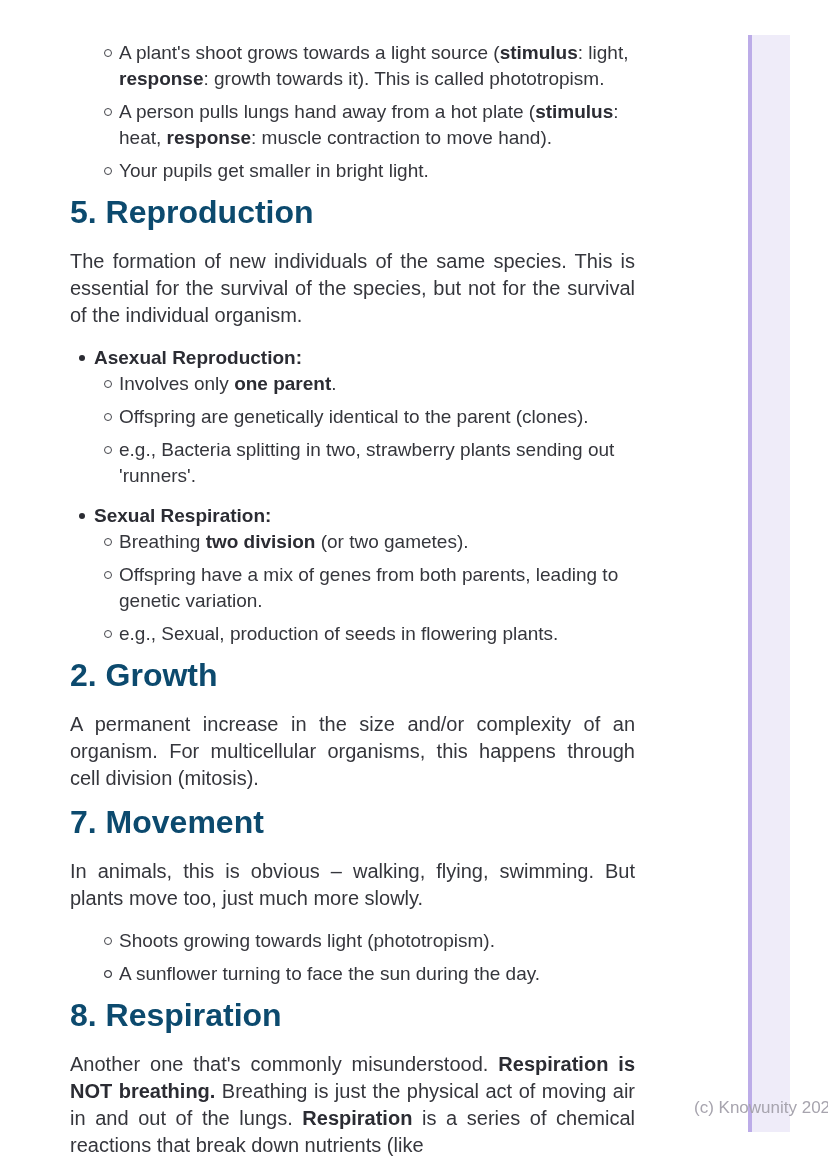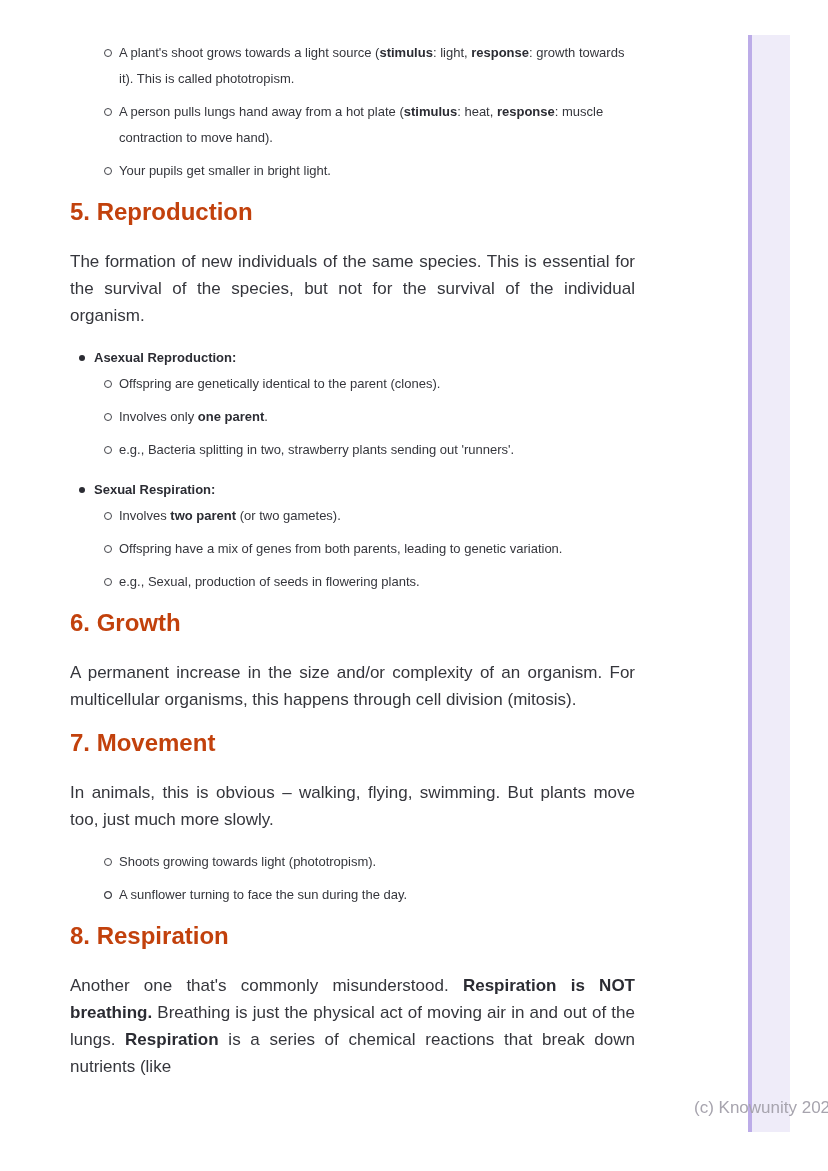--- a/index.html
+++ b/index.html
@@ -18,36 +18,36 @@
   }
   .content {
     position: absolute;
     left: 70px;
     top: 40px;
     width: 566px;
   }
   .content b { font-weight: 700; color: #2b2c33; }
   h2.sec-heading {
     margin: 14px 0 22px 0;
-    font-size: 24px;
+    font-size: 32px;
     line-height: 28px;
     font-weight: 700;
-    color: #c2410c;
+    color: #0c4a6e;
   }
   p.body-par {
     margin: 0 1px 16px 0;
-    font-size: 17px;
+    font-size: 20px;
     line-height: 27px;
     text-align: justify;
   }
   ul.lst {
     list-style: none;
     margin: 0 0 8px 0;
     padding: 0;
-    font-size: 13px;
+    font-size: 19px;
     line-height: 26px;
   }
   li.l1-group { margin: 0 0 14px 0; }
   .l1-line { position: relative; padding-left: 24px; }
   .dot {
     position: absolute;
     left: 9px;
     top: 10px;
     width: 6px;
     height: 6px;
@@ -124,55 +124,55 @@
 
     <ul class="lst">
       <li class="l1-group">
         <div class="l1-line">
           <span class="dot"></span>
           <span><b>Asexual Reproduction:</b></span>
         </div>
         <ul class="lst" style="margin-bottom:0;">
           <li class="l2-item">
             <span class="ring"></span>
+            <span><span>Involves only </span><b>one parent</b><span>.</span></span>
+          </li>
+          <li class="l2-item">
+            <span class="ring"></span>
             <span><span>Offspring are genetically identical to the parent (clones).</span></span>
-          </li>
-          <li class="l2-item">
-            <span class="ring"></span>
-            <span><span>Involves only </span><b>one parent</b><span>.</span></span>
           </li>
           <li class="l2-item">
             <span class="ring"></span>
             <span><span>e.g., Bacteria splitting in two, strawberry plants sending out 'runners'.</span></span>
           </li>
         </ul>
       </li>
       <li class="l1-group" style="margin-bottom:0;">
         <div class="l1-line">
           <span class="dot"></span>
           <span><b>Sexual Respiration:</b></span>
         </div>
         <ul class="lst" style="margin-bottom:0;">
           <li class="l2-item">
             <span class="ring"></span>
-            <span><span>Involves </span><b>two parent</b><span> (or two gametes).</span></span>
+            <span><span>Breathing </span><b>two division</b><span> (or two gametes).</span></span>
           </li>
           <li class="l2-item">
             <span class="ring"></span>
             <span><span>Offspring have a mix of genes from both parents, leading to genetic variation.</span></span>
           </li>
           <li class="l2-item">
             <span class="ring"></span>
             <span><span>e.g., Sexual, production of seeds in flowering plants.</span></span>
           </li>
         </ul>
       </li>
     </ul>
 
-    <h2 class="sec-heading">6. Growth</h2>
+    <h2 class="sec-heading">2. Growth</h2>
 
     <p class="body-par">A permanent increase in the size and/or complexity of an organism. For multicellular organisms, this happens through cell division (mitosis).</p>
 
     <h2 class="sec-heading">7. Movement</h2>
 
     <p class="body-par">In animals, this is obvious – walking, flying, swimming. But plants move too, just much more slowly.</p>
 
     <ul class="lst">
       <li class="l1-group" style="margin-bottom:0;">
         <ul class="lst" style="margin-bottom:0;">

